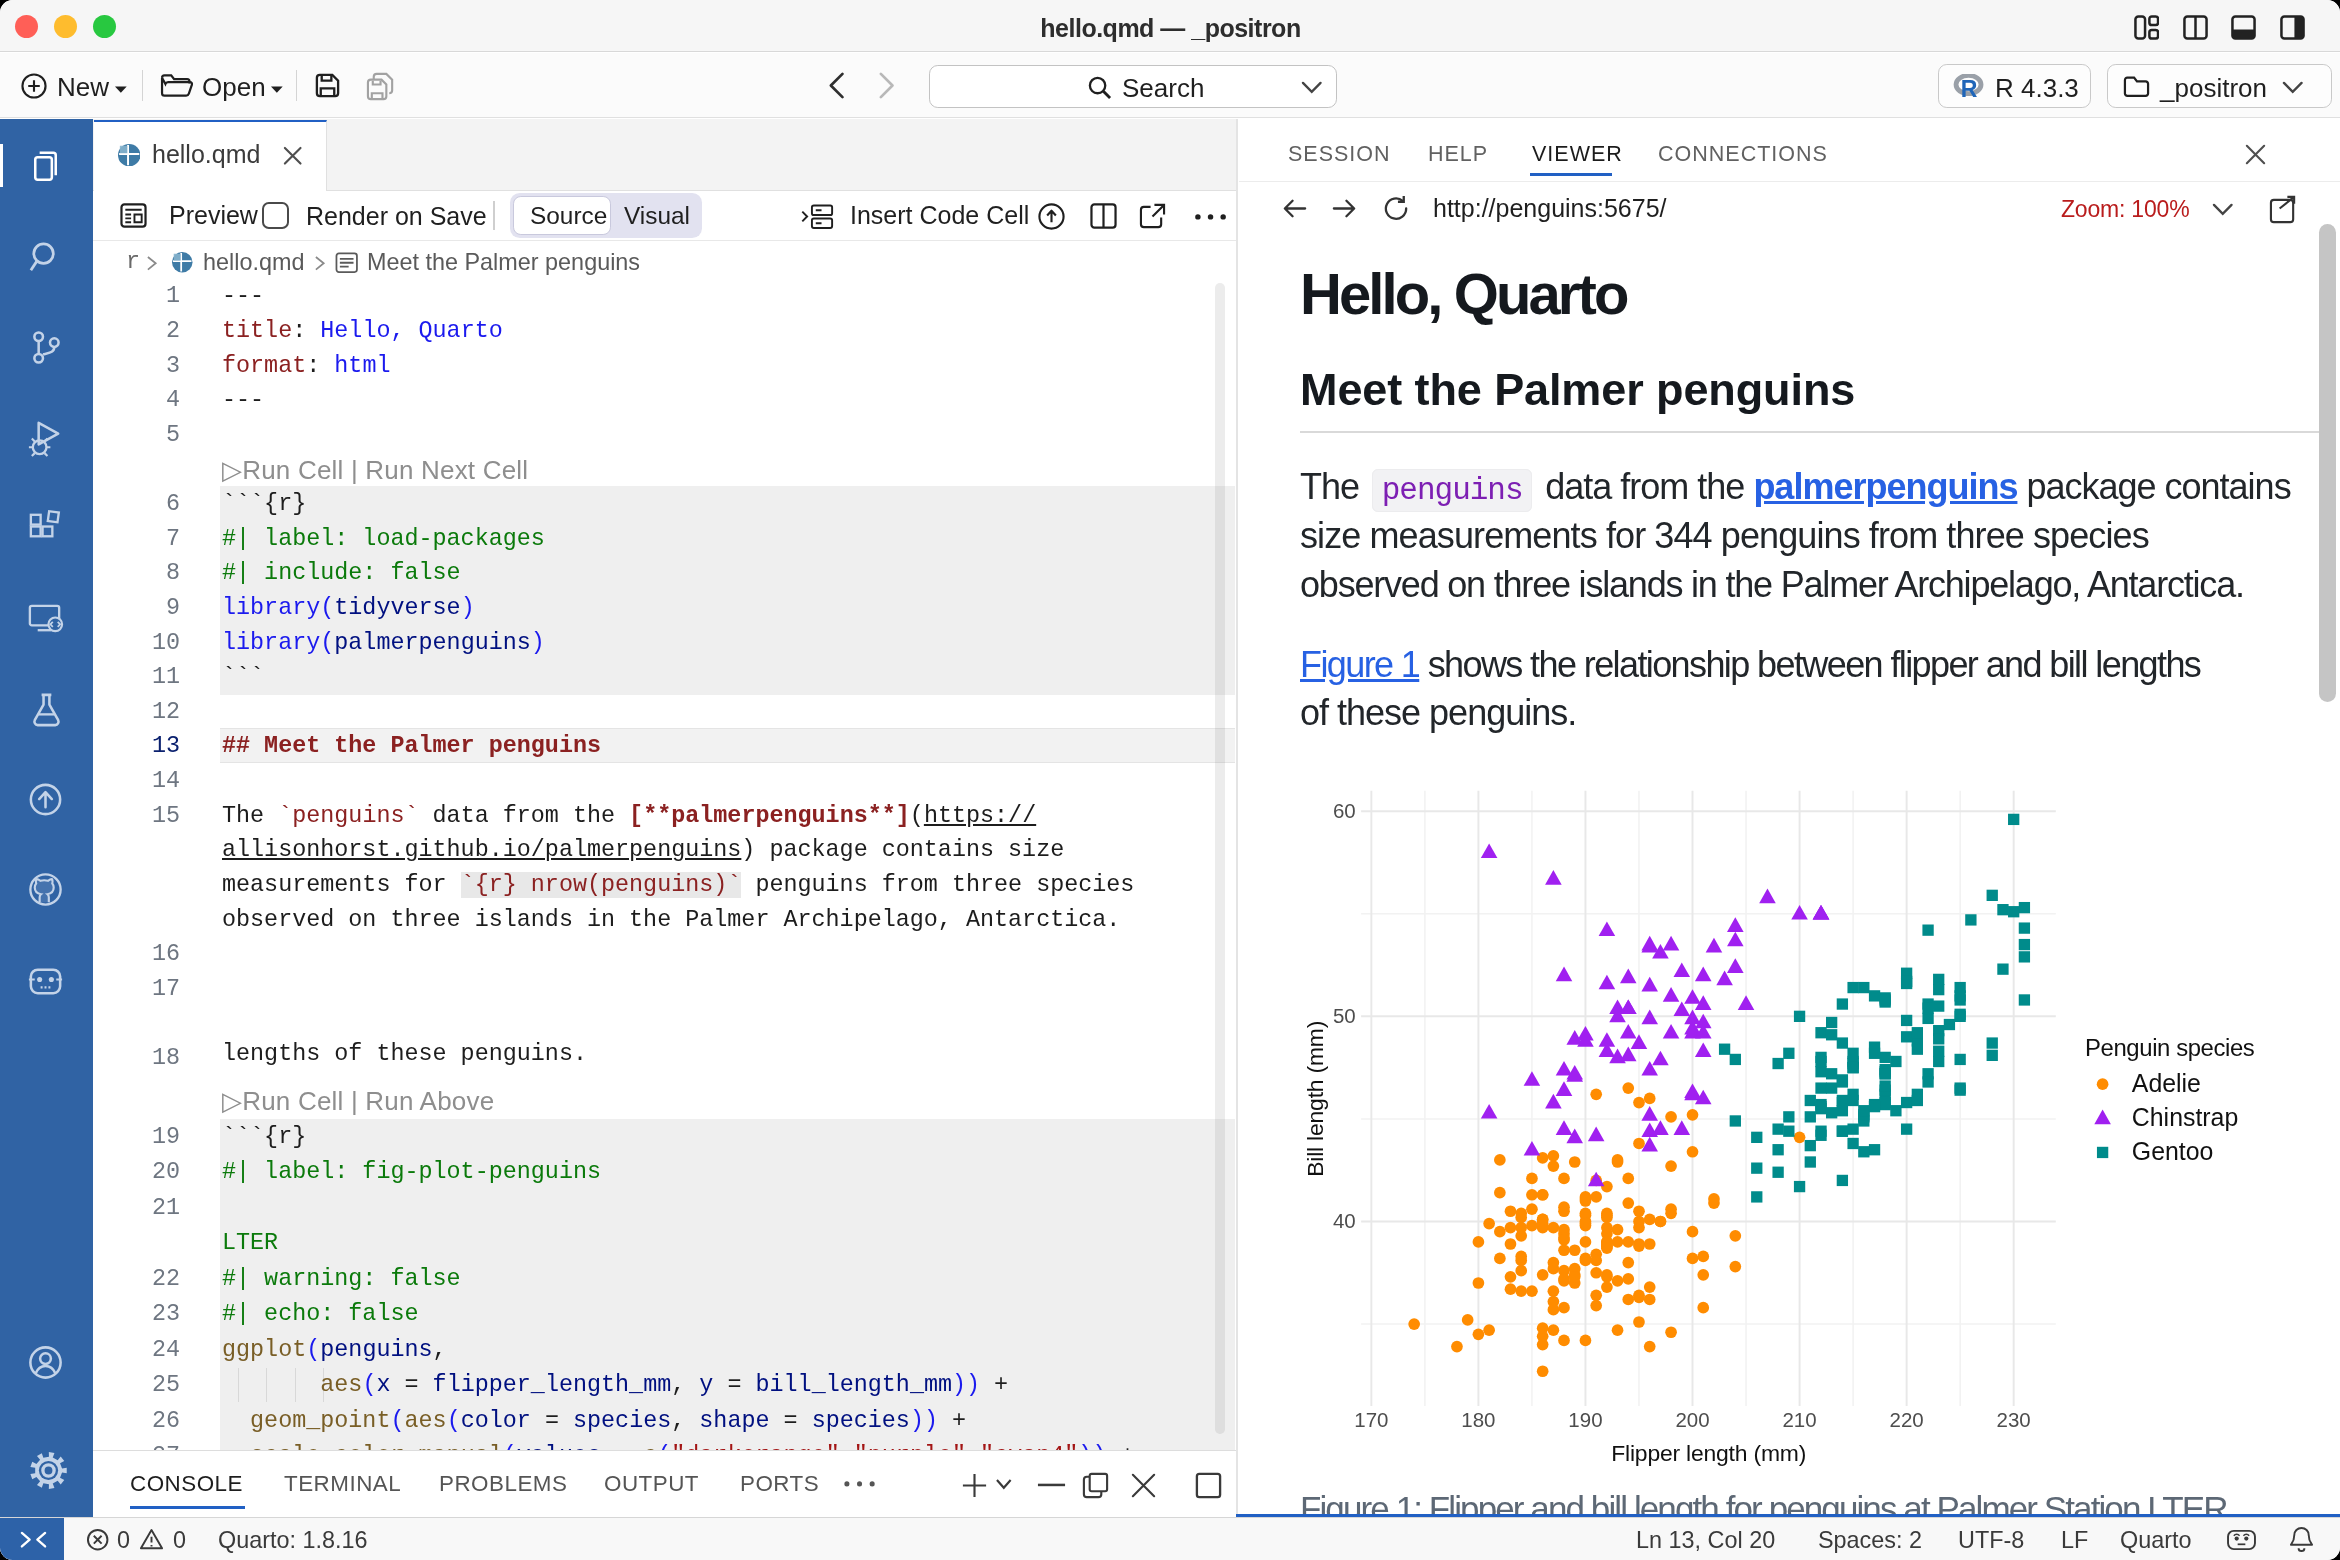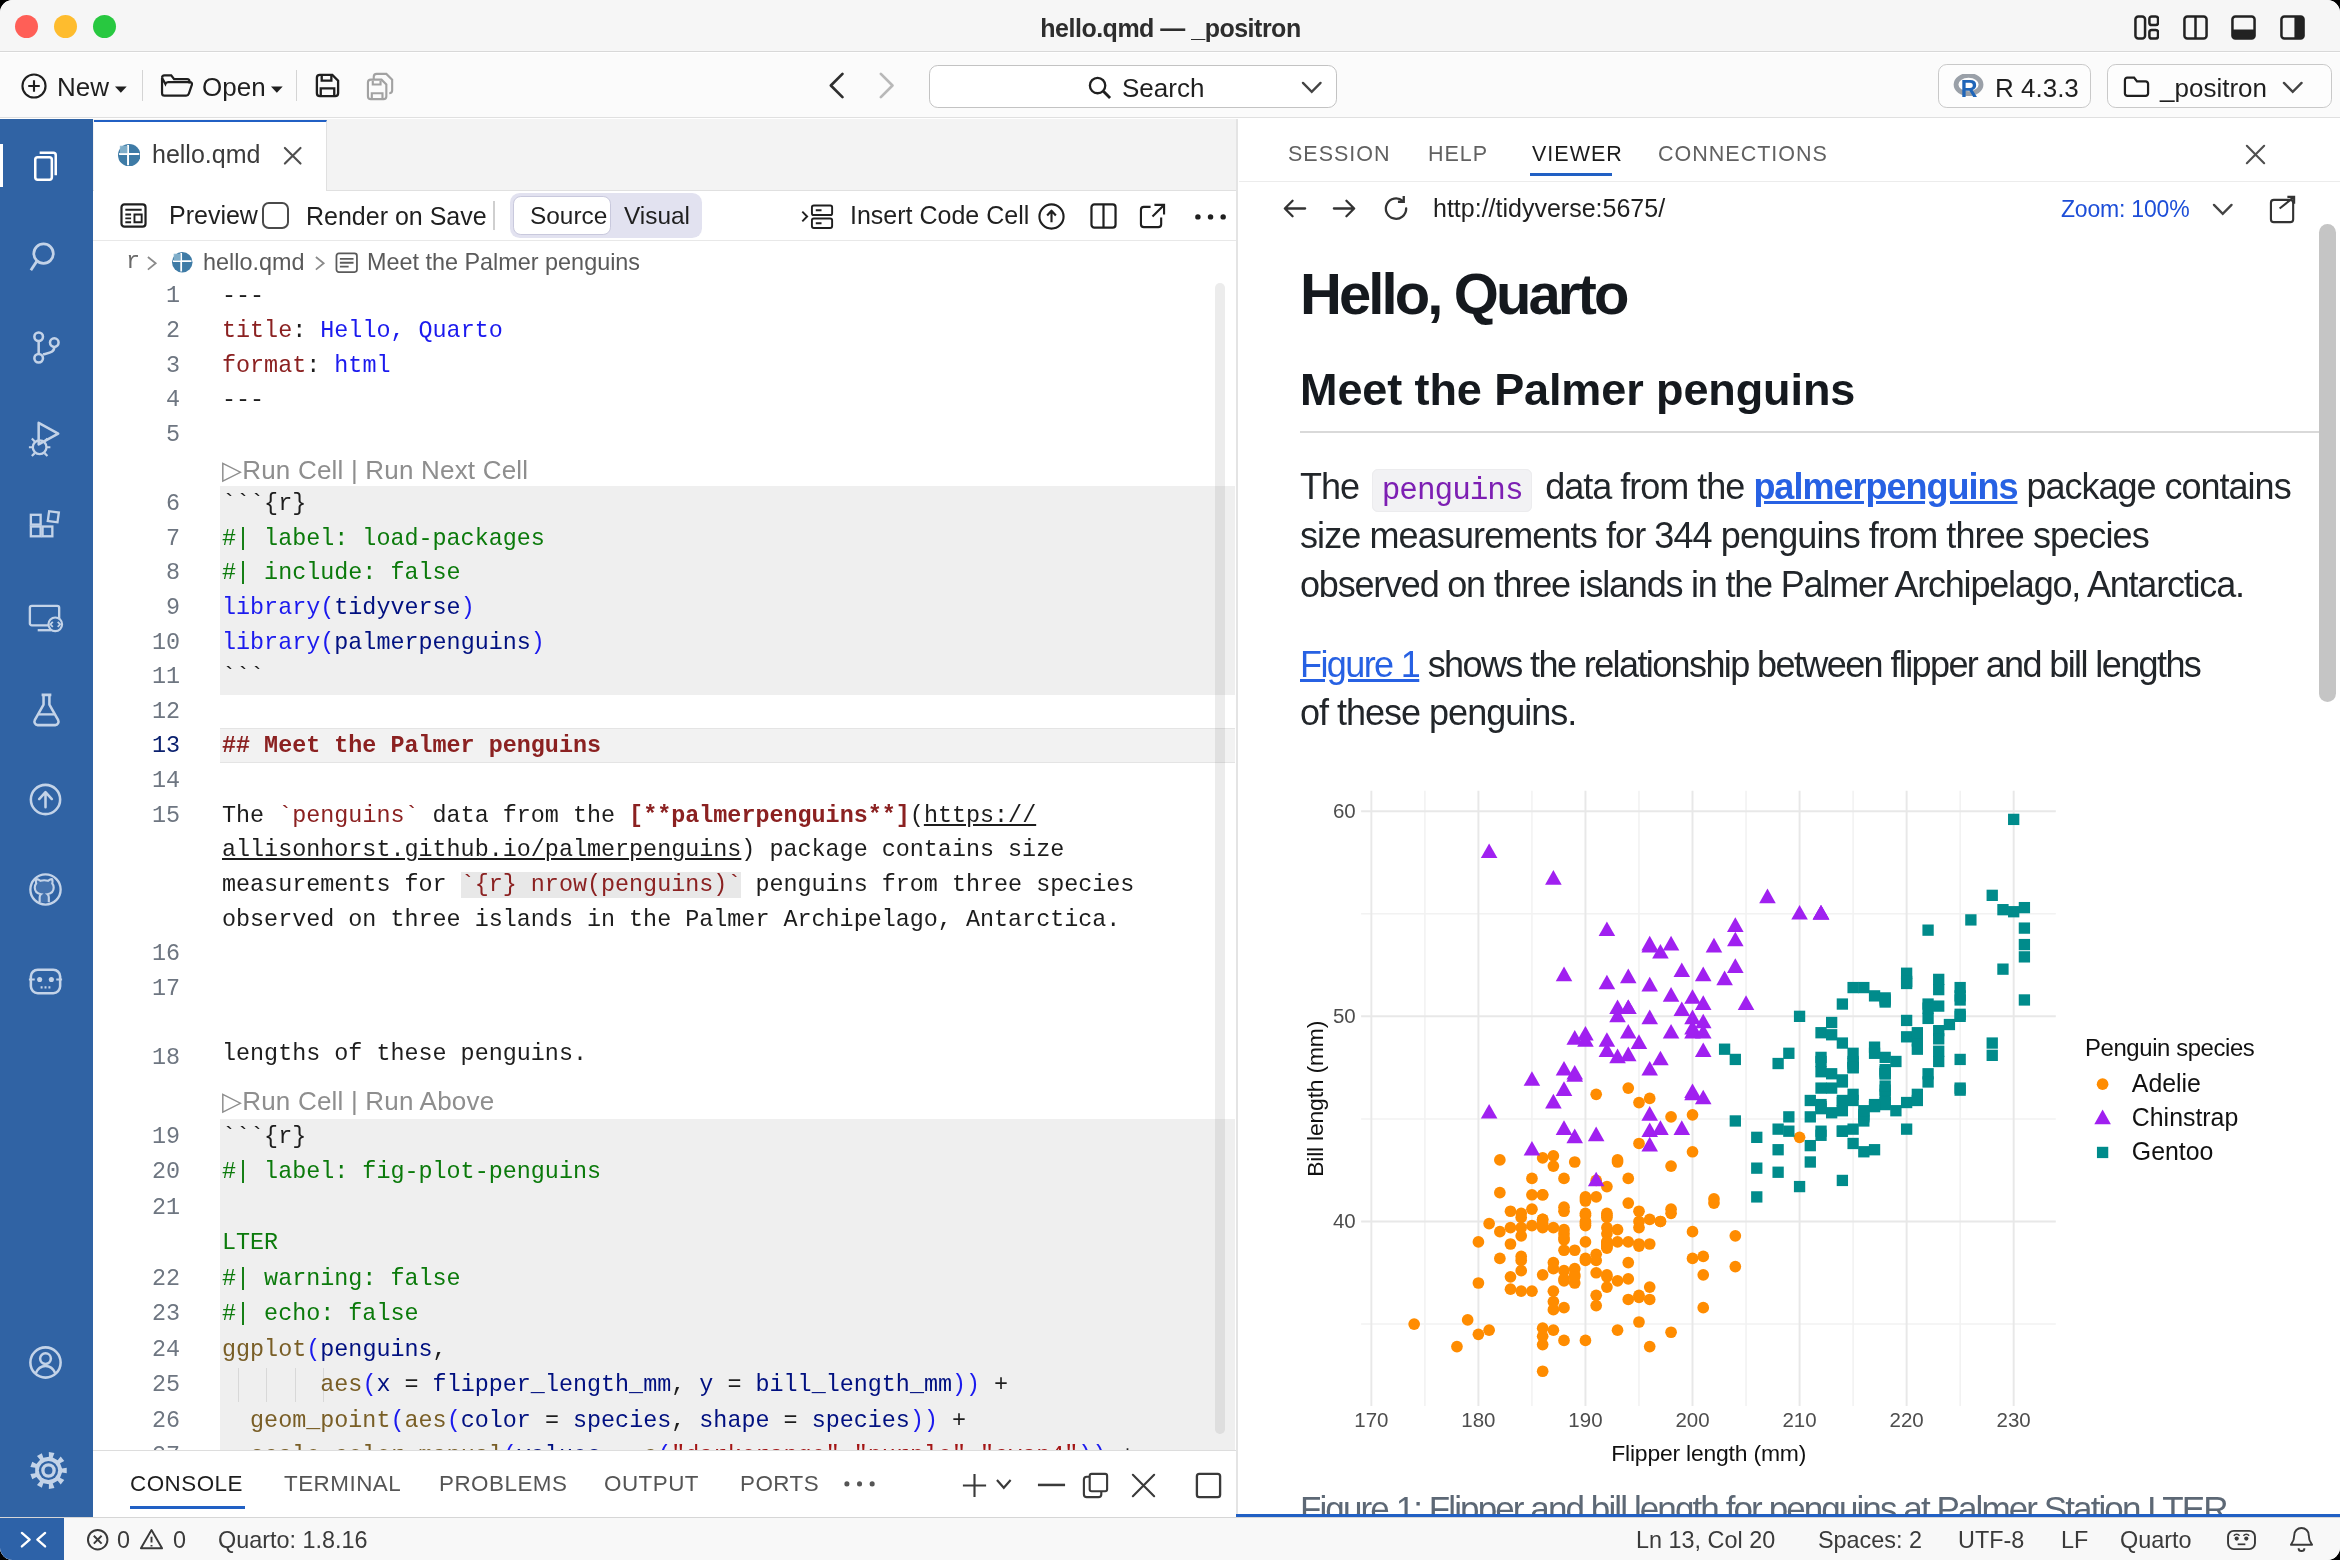--- a/index.html
+++ b/index.html
@@ -347,22 +347,22 @@
 <svg style="position:absolute;left:1280px;top:195px;" width="29" height="27" viewBox="0 0 30 28" fill="none">
       <path d="M26 14 H6 M13 6 L5 14 L13 22" stroke="#333" stroke-width="2.4" fill="none" stroke-linecap="round" stroke-linejoin="round"></path>
     </svg>
 <svg style="position:absolute;left:1330px;top:195px;" width="29" height="27" viewBox="0 0 30 28" fill="none">
       <path d="M4 14 H24 M17 6 L25 14 L17 22" stroke="#333" stroke-width="2.4" fill="none" stroke-linecap="round" stroke-linejoin="round"></path>
     </svg>
 <svg style="position:absolute;left:1382px;top:194px;" width="29" height="29" viewBox="0 0 30 30" fill="none">
       <path d="M25 15 a10.5 10.5 0 1 1 -3.6 -7.8" stroke="#333" stroke-width="2.4" fill="none" stroke-linecap="round"></path>
       <path d="M22.5 2 v6 h-6" stroke="#333" stroke-width="2.4" fill="none"></path>
     </svg>
-<div class="abs" style="left:1433px;top:194px;font-size:25px;color:#1f1f1f;">http://tidyverse:5675/</div>
-<div class="abs" style="left:2061px;top:196px;font-size:23px;color:#1d4ed8;letter-spacing:-0.2px;">Zoom: 100%</div>
+<div class="abs" style="left:1433px;top:194px;font-size:25px;color:#1f1f1f;">http://penguins:5675/</div>
+<div class="abs" style="left:2061px;top:196px;font-size:23px;color:#b91c1c;letter-spacing:-0.2px;">Zoom: 100%</div>
 <svg style="position:absolute;left:2212px;top:202px;" width="21.5" height="13.7" viewBox="0 0 22 14" fill="none">
       <path d="M2 3 L11 12 L20 3" stroke="#444" stroke-width="2.4" fill="none" stroke-linecap="round"></path>
     </svg>
 <svg style="position:absolute;left:2269px;top:195px;" width="29" height="29" viewBox="0 0 30 30" fill="none">
       <rect x="2" y="5" width="23" height="23" rx="3" stroke="#333" stroke-width="2.2"></rect>
       <path d="M9 14 L24 2 M17 2 h7 v7" stroke="#333" stroke-width="2.2" fill="none" transform="translate(2,0)"></path>
     </svg>
 
 <div class="abs" style="left:1239px;top:237px;width:1102px;height:1278px;background:#fff;overflow:hidden;">
   <div style="position:absolute;left:-1239px;top:-237px;width:2341px;height:1560px;">

